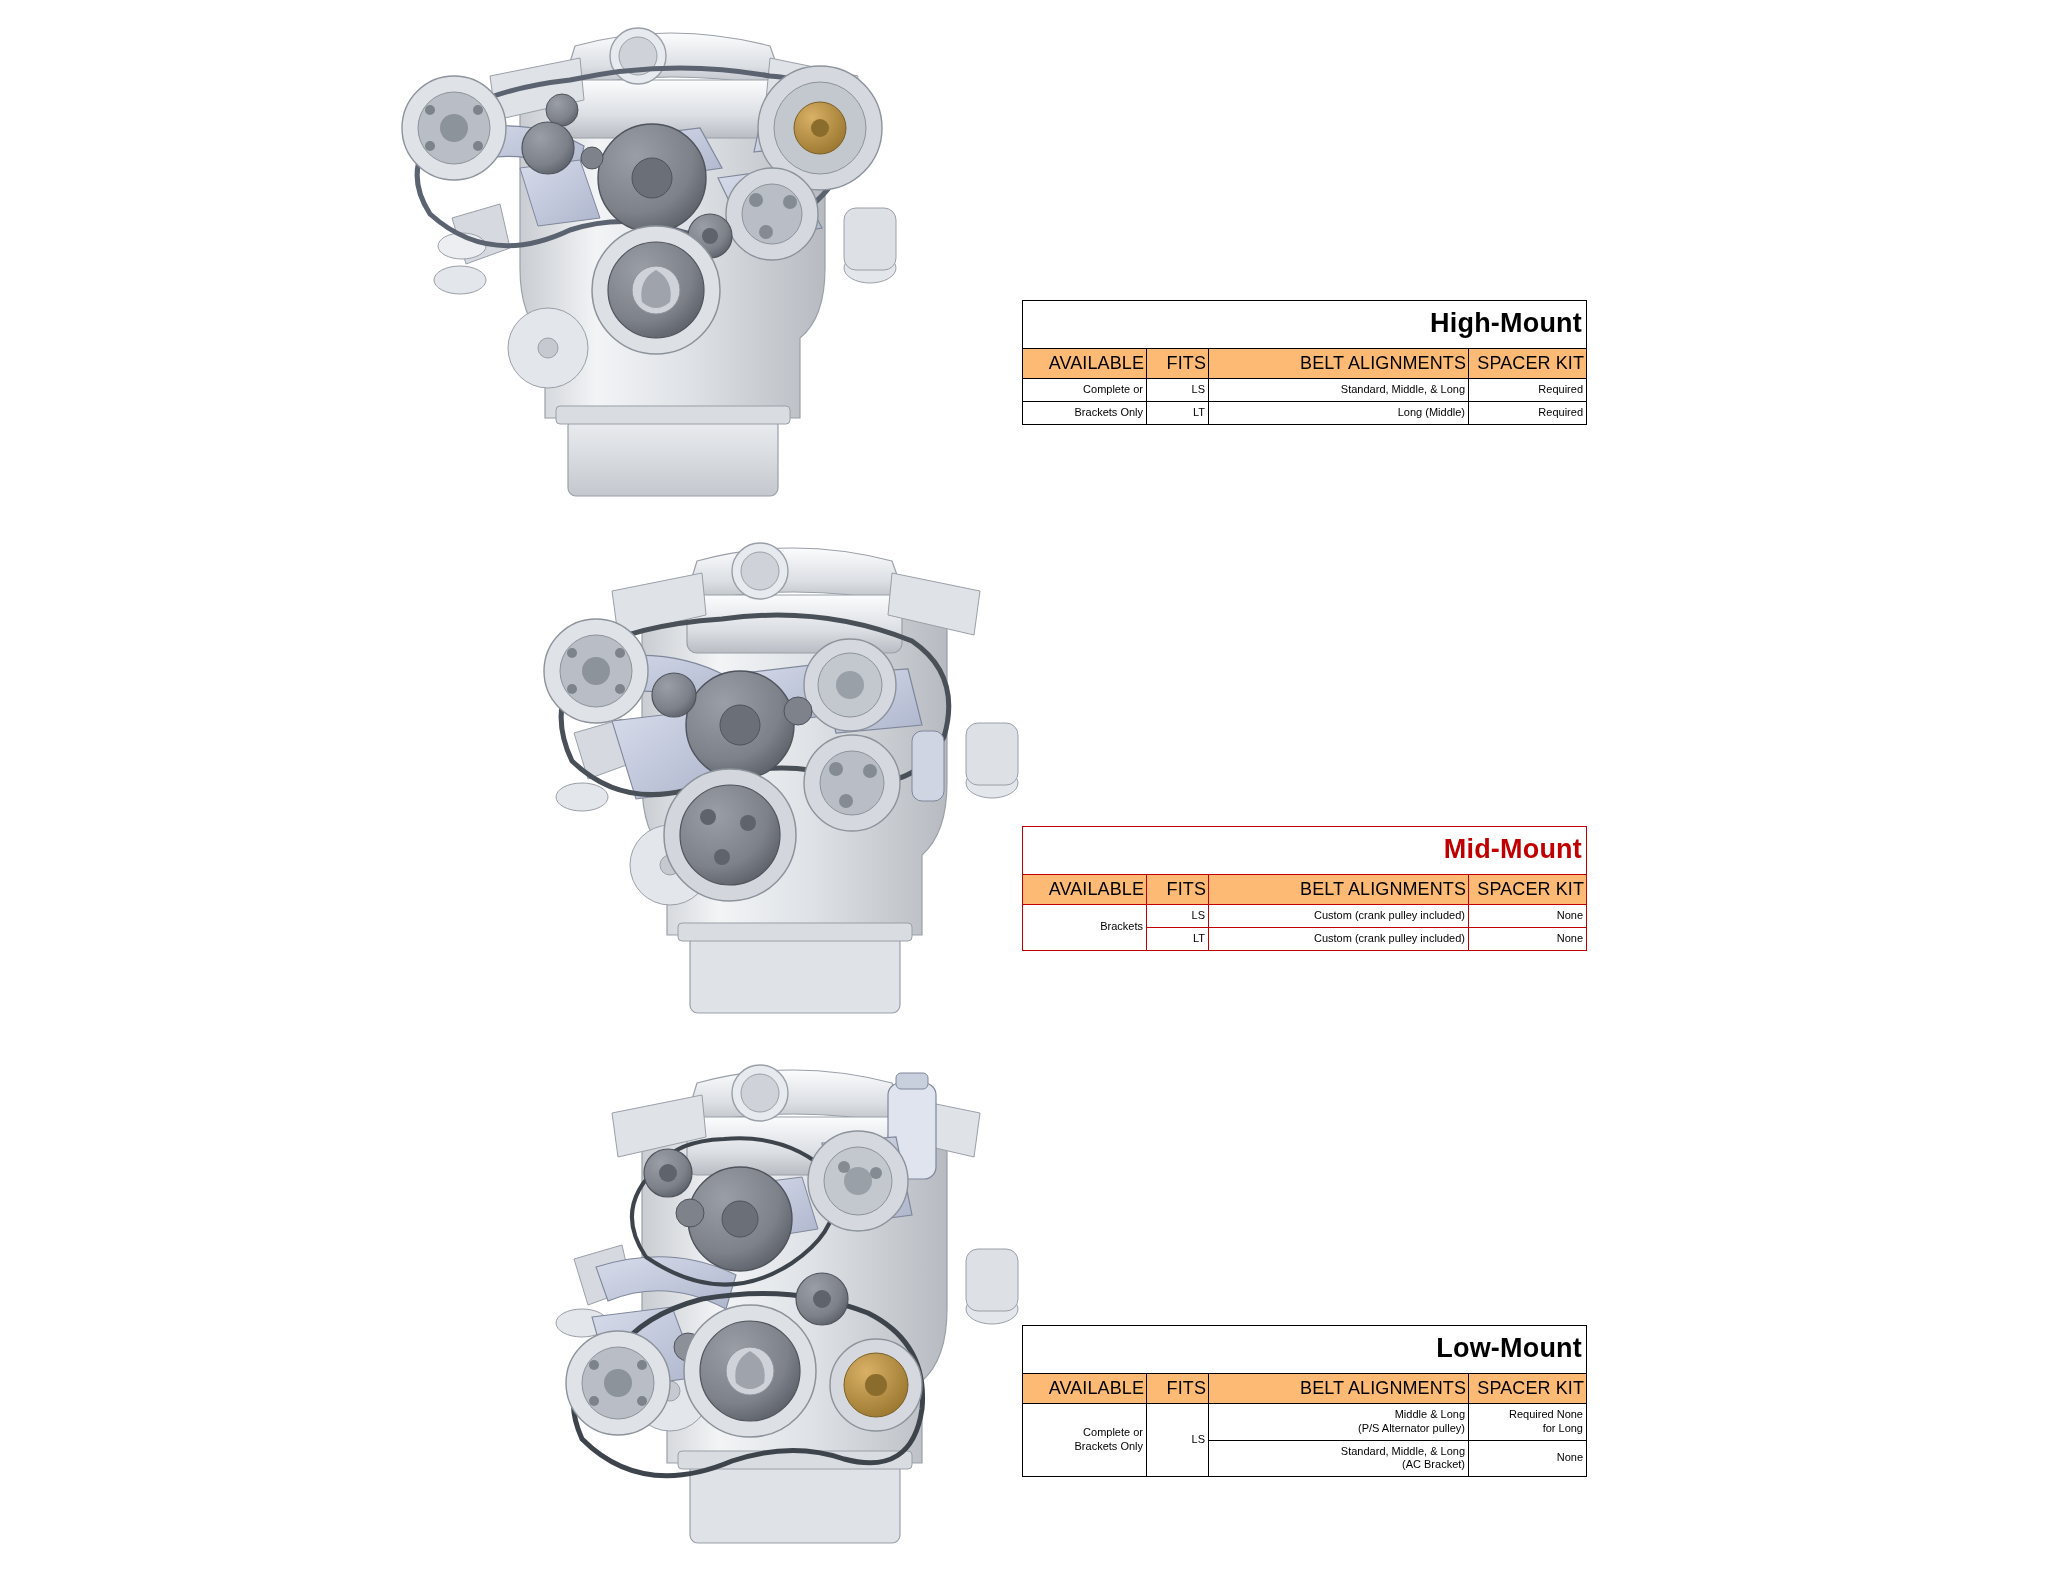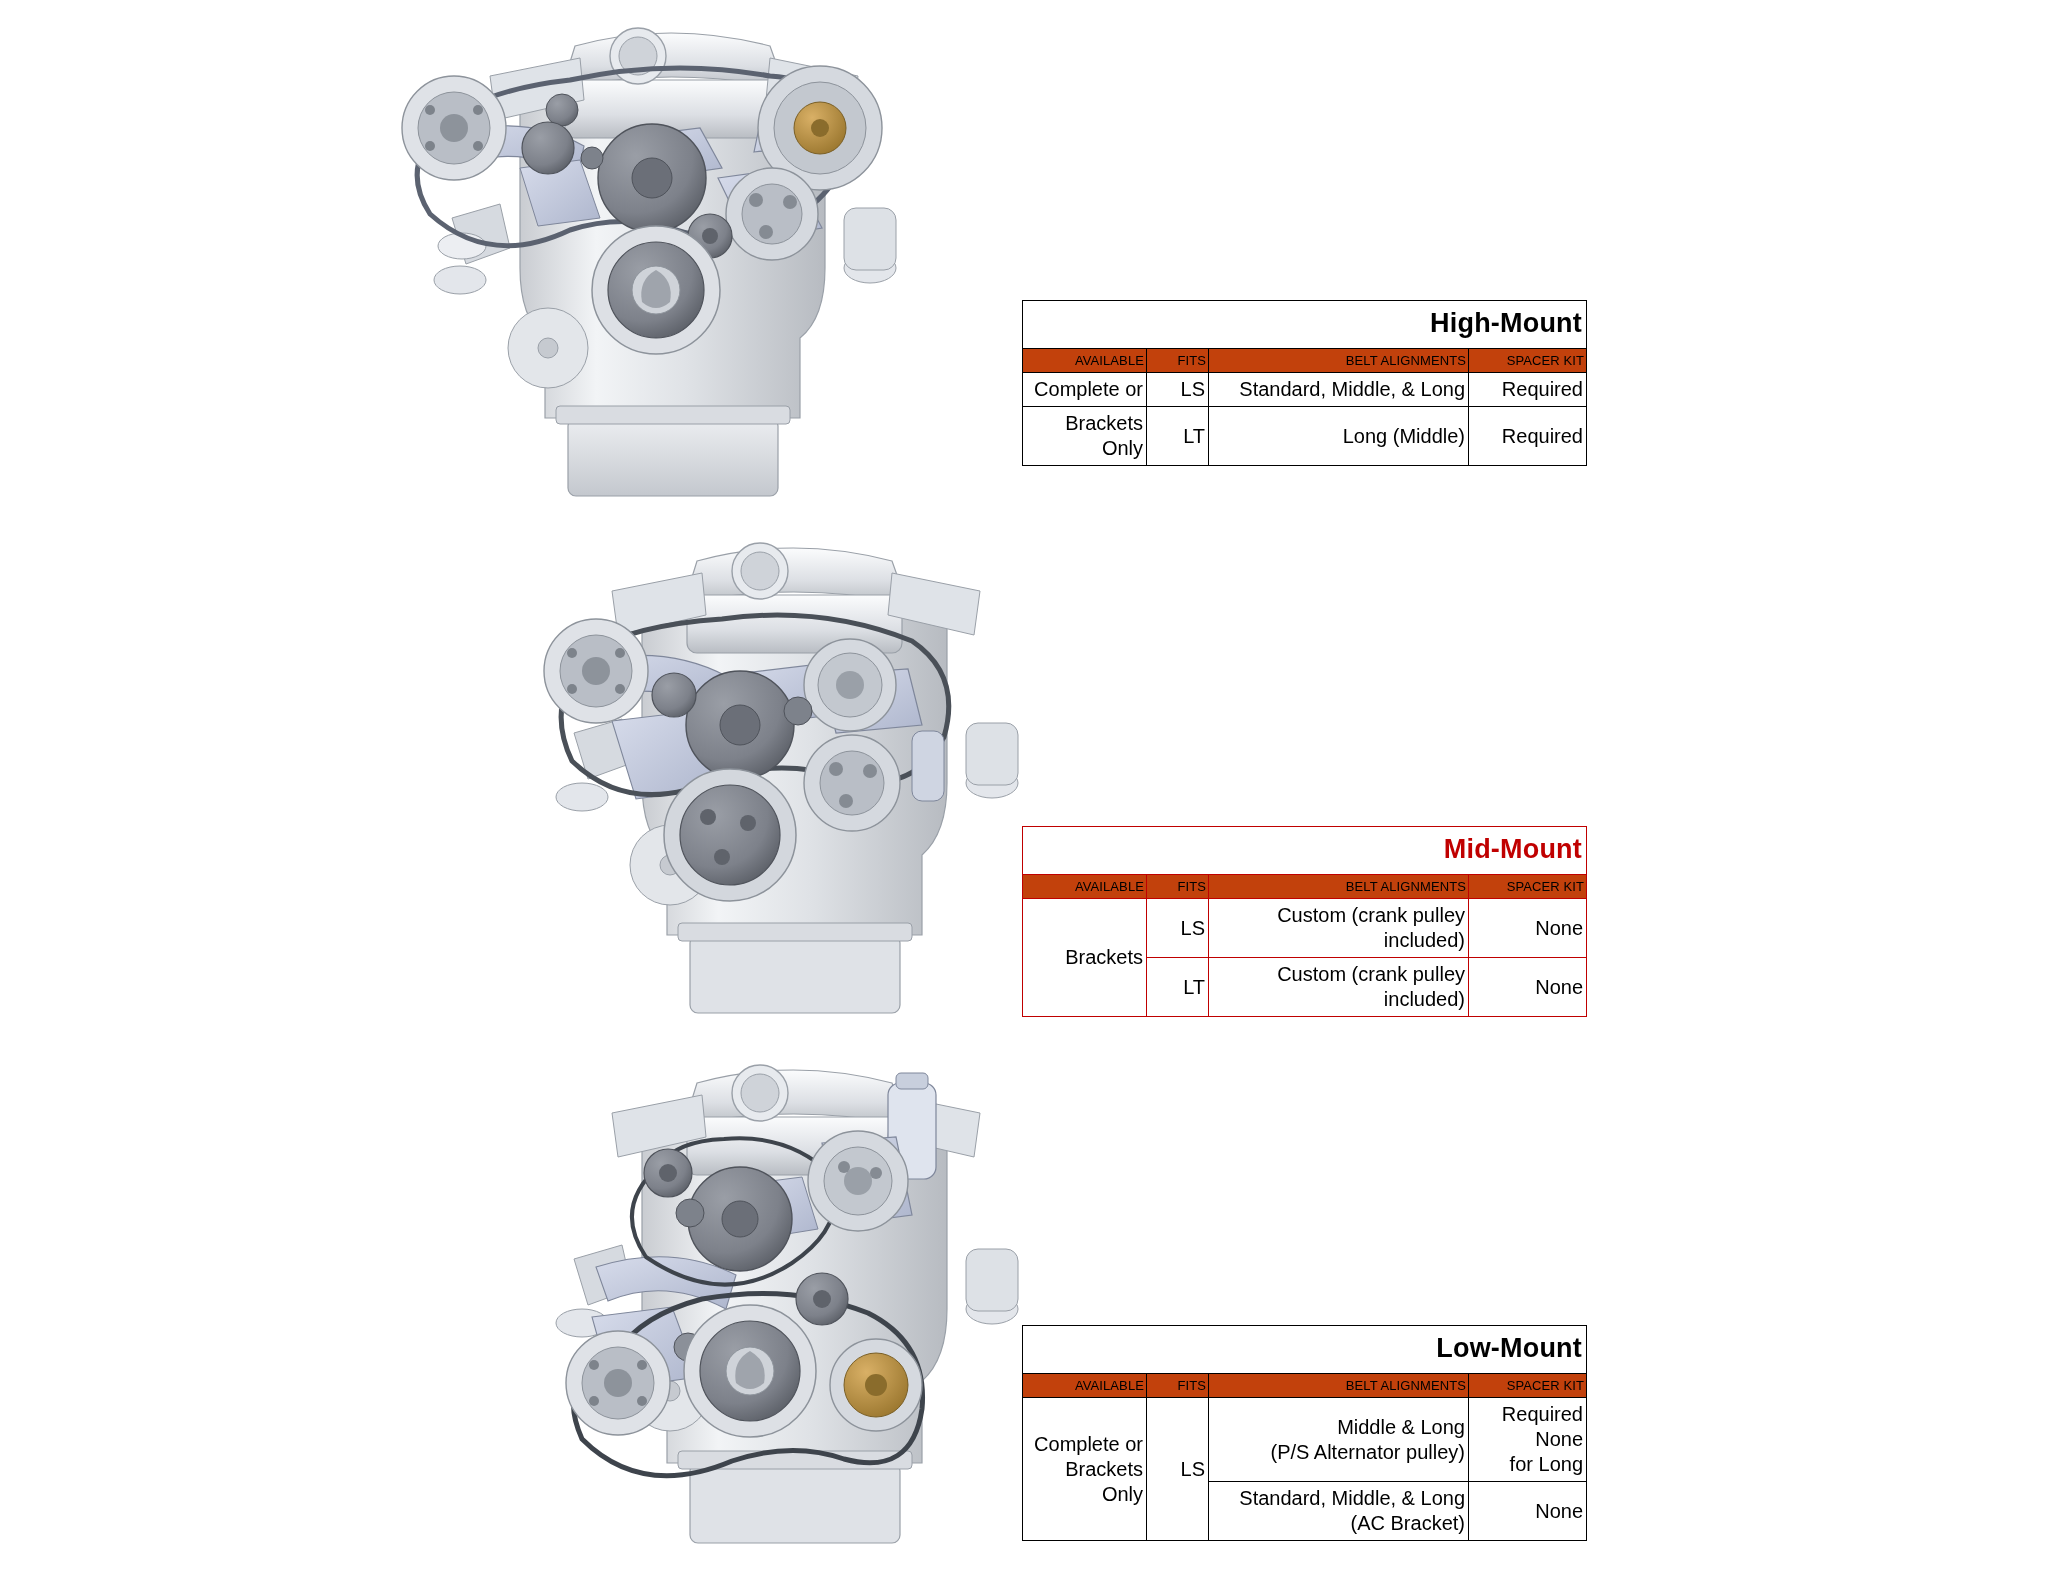--- a/index.html
+++ b/index.html
@@ -42,27 +42,27 @@
     font-weight: normal;
     color: #000000;
   }
   .spec-table .title-cell {
     font-size: 27px;
     font-weight: bold;
     padding: 7px 4px 9px 4px;
     letter-spacing: 0.2px;
   }
   .spec-table .head-cell {
-    font-size: 13px;
-    background: #c2410c;
+    font-size: 18px;
+    background: #fdba74;
     padding: 4px 2px;
     letter-spacing: 0.1px;
   }
   .spec-table .body-cell {
-    font-size: 20px;
+    font-size: 11px;
     padding: 4px 3px;
     line-height: 1.25;
   }
   .spec-table.red td {
     border-color: #c00000;
     color: #000000;
   }
   .spec-table.red .title-cell {
     color: #c00000;
     padding-left: 19px;

